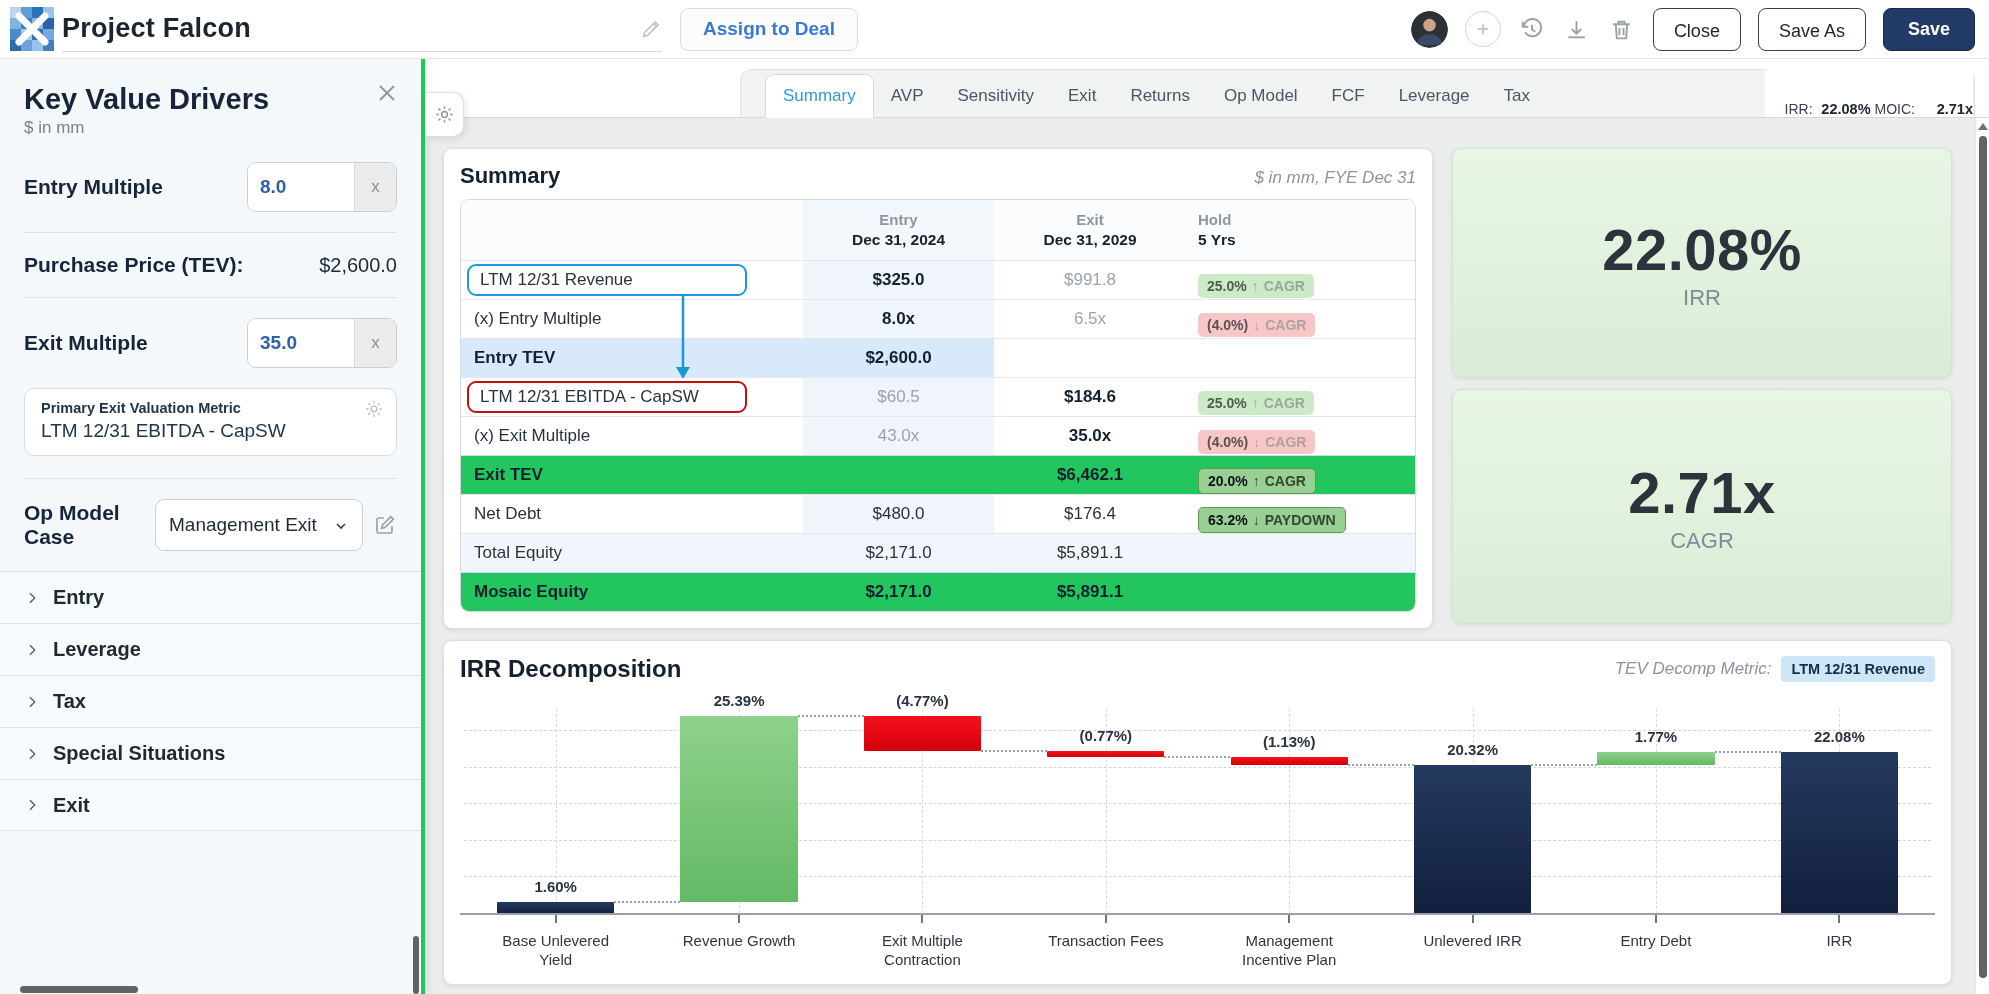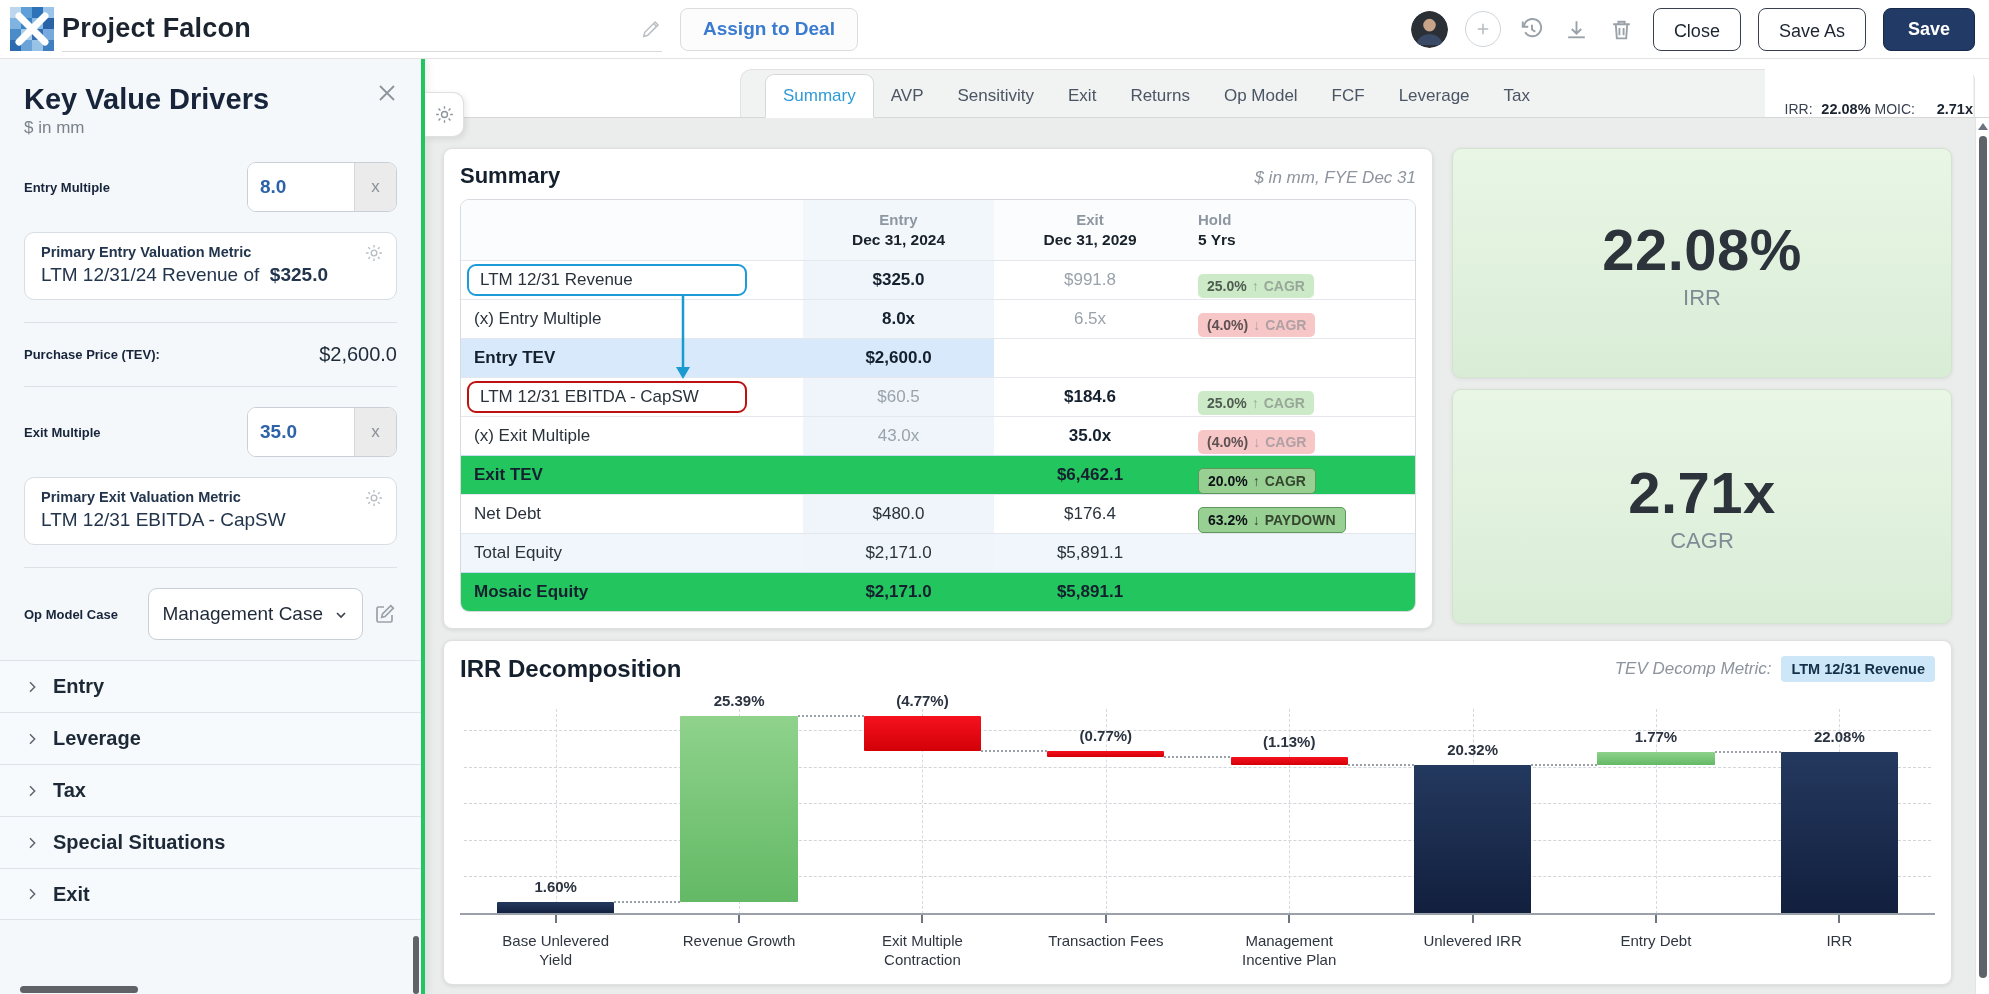--- a/index.html
+++ b/index.html
@@ -28,21 +28,21 @@
   
   .app-body { position:relative; height:935px; background:#ebecec; }
 
   
   .sidebar { position:absolute; left:0; top:0; bottom:0; width:425px; background:#f4f8fb;
     border-right:4px solid #22c55e; box-shadow:3px 0 8px rgba(0,0,0,.07); padding:24px 24px 0 24px; z-index:6; }
   .sb-close { position:absolute; top:22px; right:22px; width:24px; height:24px; color:#8d949c; cursor:pointer; }
   .sb-title { font-size:29px; font-weight:600; color:#17243a; }
   .sb-sub { font-size:17px; color:#7b828b; margin-top:2px; margin-bottom:24px; }
   .sb-row { display:flex; align-items:center; justify-content:space-between; margin-bottom:20px; }
-  .sb-label { font-size:13px; font-weight:700; color:#17243a; }
+  .sb-label { font-size:21px; font-weight:700; color:#17243a; }
   .ig { display:flex; height:50px; border:1px solid #c8cfd6; border-radius:9px; overflow:hidden; background:#fff; }
   .ig input { width:106px; border:none; outline:none; font-size:19px; font-weight:600;
     color:#2d62a8; padding:0 12px; font-family:inherit; background:#fff; }
   .ig .suffix { width:42px; background:#ebebeb; border-left:1px solid #d4d9de; color:#8a9097;
     display:flex; align-items:center; justify-content:center; font-size:17px; }
   .metric-card { position:relative; background:#fff; border:1px solid #d7dde3; border-radius:10px;
     padding:11px 16px 13px 16px; margin-bottom:22px; }
   .metric-card .mc-label { font-size:14.5px; font-weight:700; color:#22354c; margin-bottom:4px; }
   .metric-card .mc-text { font-size:19px; color:#22354c; }
   .metric-card .mc-text b { font-weight:800; }
@@ -257,30 +257,20 @@
     <div class="sb-sub">$ in mm</div>
 
     <div class="sb-row">
       <span class="sb-label">Entry Multiple</span>
       <span class="ig">
         <input value="8.0" style="">
         <span class="suffix">x</span>
       </span>
     </div>
 
-    <div class="metric-card">
-      <span class="mc-gear">
-        <svg viewBox="0 0 24 24" fill="none" stroke="currentColor" stroke-width="1.6">
-            <circle cx="12" cy="12" r="3.4"></circle>
-            <path d="M12 2.5v3M12 18.5v3M2.5 12h3M18.5 12h3M5.2 5.2l2.1 2.1M16.7 16.7l2.1 2.1M18.8 5.2l-2.1 2.1M7.3 16.7l-2.1 2.1"></path>
-          </svg>
-      </span>
-      <div class="mc-label">Primary Entry Valuation Metric</div>
-      <div class="mc-text"><span>LTM 12/31/24 Revenue of</span>&nbsp; <b>$325.0</b></div>
-    </div>
 
     <div class="sb-divider"></div>
 
     <div class="sb-row">
       <span class="sb-label">Purchase Price (TEV):</span>
       <span class="pp-value">$2,600.0</span>
     </div>
 
     <div class="sb-divider"></div>
 
@@ -302,21 +292,21 @@
       <div class="mc-label">Primary Exit Valuation Metric</div>
       <div class="mc-text">LTM 12/31 EBITDA - CapSW</div>
     </div>
 
     <div class="sb-divider"></div>
 
     <div class="sb-row">
       <span class="sb-label">Op Model Case</span>
       <span class="op-right">
         <span class="select-box">
-          <span>Management Case</span>
+          <span>Management Exit</span>
           <span class="chev">
             <svg viewBox="0 0 24 24" fill="none" stroke="currentColor" stroke-width="2.4">
                 <path d="M6 9l6 6 6-6"></path>
               </svg>
           </span>
         </span>
         <span class="op-edit">
           <svg viewBox="0 0 24 24" fill="none" stroke="currentColor" stroke-width="1.7">
               <path d="M11 5H5.5A1.5 1.5 0 0 0 4 6.5v12A1.5 1.5 0 0 0 5.5 20h12a1.5 1.5 0 0 0 1.5-1.5V13"></path>
               <path d="M17.8 3.7l2.5 2.5L12 14.5l-3.3.8.8-3.3 8.3-8.3z"></path>

